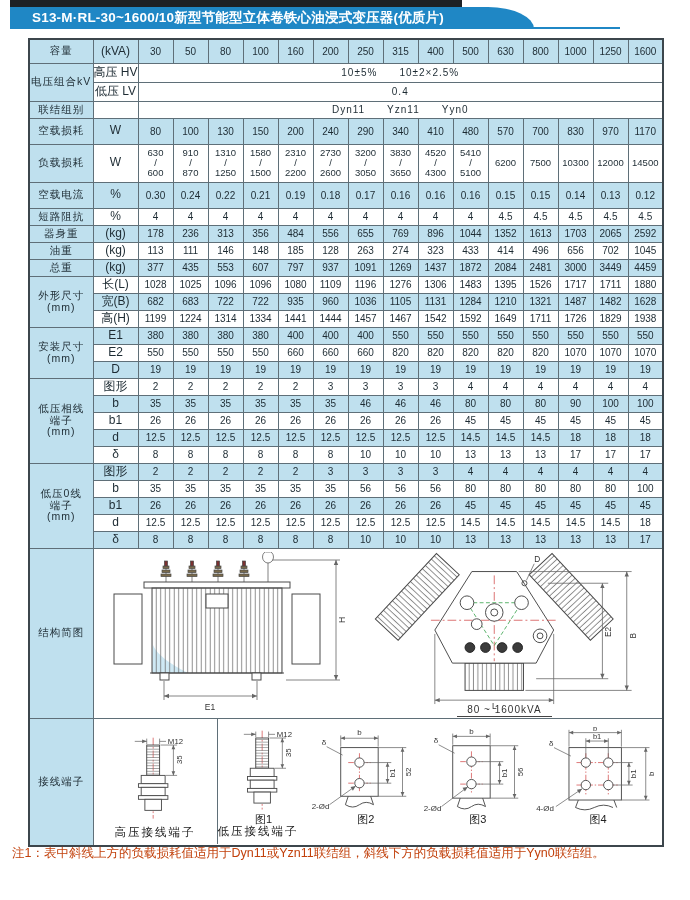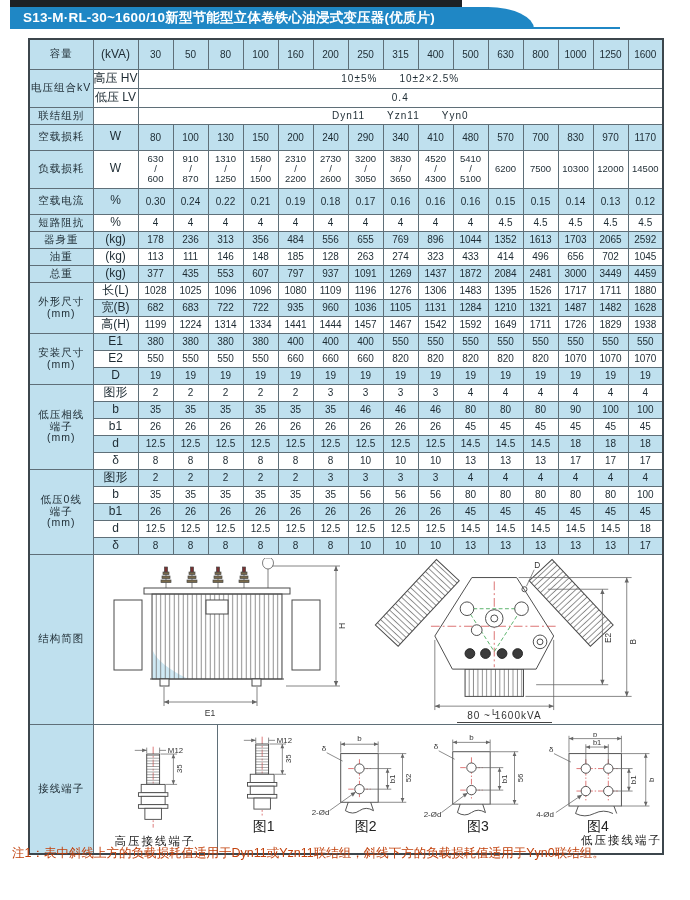--- a/index.html
+++ b/index.html
@@ -2,56 +2,56 @@
 <html><head>
 <meta charset="utf-8">
 <style>
   *{box-sizing:border-box;margin:0;padding:0}
   html,body{width:690px;height:900px}
   body{position:relative;background:#ffffff;font-family:"Liberation Sans","DejaVu Sans",sans-serif;color:#1d2b33;overflow:hidden}
 
   
   .top-strip{position:absolute;left:10px;top:0;width:452px;height:7px;background:#1d2126}
   .title-bar{position:absolute;left:10px;top:7px;width:524px;height:22px;background:#1f87c5;
-             border-top-right-radius:46px 22px;display:flex;align-items:center;padding-left:13px}
+             border-top-right-radius:46px 22px;display:flex;align-items:center;padding-left:22px}
   .title-text{color:#fff;font-size:13.5px;font-weight:bold;letter-spacing:.2px;white-space:nowrap}
   .title-underline{position:absolute;left:530px;top:27px;width:90px;height:2px;background:#1f87c5}
 
   
   table.spec{position:absolute;left:28px;top:38px;width:634px;border-collapse:collapse;table-layout:fixed;
              border:2px solid #3c464c}
   .spec td{border:1px solid #5f6f78;font-size:10px;text-align:center;vertical-align:middle;
            padding:0;line-height:1.1;overflow:hidden}
   .spec td.lbl{background:#bfe0ee;font-size:10.5px;letter-spacing:1px}
   .spec td.shade{background:#bfe0ee}
   .spec td.unit{font-size:12px}
   .spec td.merged{letter-spacing:1px}
   #spec-body tr{height:17px}
-  #spec-body tr.r-capacity{height:30px}
+  #spec-body tr.r-capacity{height:24px}
   #spec-body tr.r-hvlv{height:19px}
   #spec-body tr.r-mid{height:26px}
   #spec-body tr.tall{height:38px}
   #spec-body tr.tall td.val{font-size:9.5px;line-height:1.05}
 
   tr.row-structure{height:170px}
   tr.row-terminals{height:128px}
   td.diag-cell,td.term-cell{background:#fff;padding:0}
 
   .structure-wrap{display:flex;height:100%;align-items:center;justify-content:space-around;padding:0 6px}
   .topview-block{display:flex;flex-direction:column;align-items:center}
   .kva-label{font-size:10px;letter-spacing:1px;border-bottom:1px solid #444;padding:0 10px 1px;margin-top:-6px;color:#333}
 
   .term-wrap{display:flex;height:100%}
   .term-left{width:124px;border-right:1px solid #5f6f78;display:flex;flex-direction:column;
              align-items:center;justify-content:flex-end;padding-bottom:5px}
   .term-right{flex:1;display:flex;flex-direction:column}
   .figs{flex:1;display:flex;align-items:flex-start;justify-content:space-around;padding-top:8px}
   .fig{display:flex;flex-direction:column;align-items:center}
-  .fig-caption{font-size:14px;color:#222;margin-top:-2px}
-  .hv-label,.lv-label{font-size:11.5px;letter-spacing:2px;color:#222;text-align:right}
+  .fig-caption{font-size:11px;color:#222;margin-top:-2px}
+  .hv-label,.lv-label{font-size:11.5px;letter-spacing:2px;color:#222;text-align:left}
   .lv-label{padding:0 0 6px}
 
   svg text{font-family:"Liberation Sans","DejaVu Sans",sans-serif;font-size:8.5px;fill:#333}
   .dim{stroke:#666;stroke-width:.8;fill:none}
   .draw{stroke:#4a4a4a;stroke-width:1;fill:none}
   .drawf{stroke:#4a4a4a;stroke-width:1;fill:#fff}
   .red{stroke:#cc3333;stroke-width:.7;fill:none}
   .green{stroke:#2f9e44;stroke-width:.8;fill:none}
 
   

